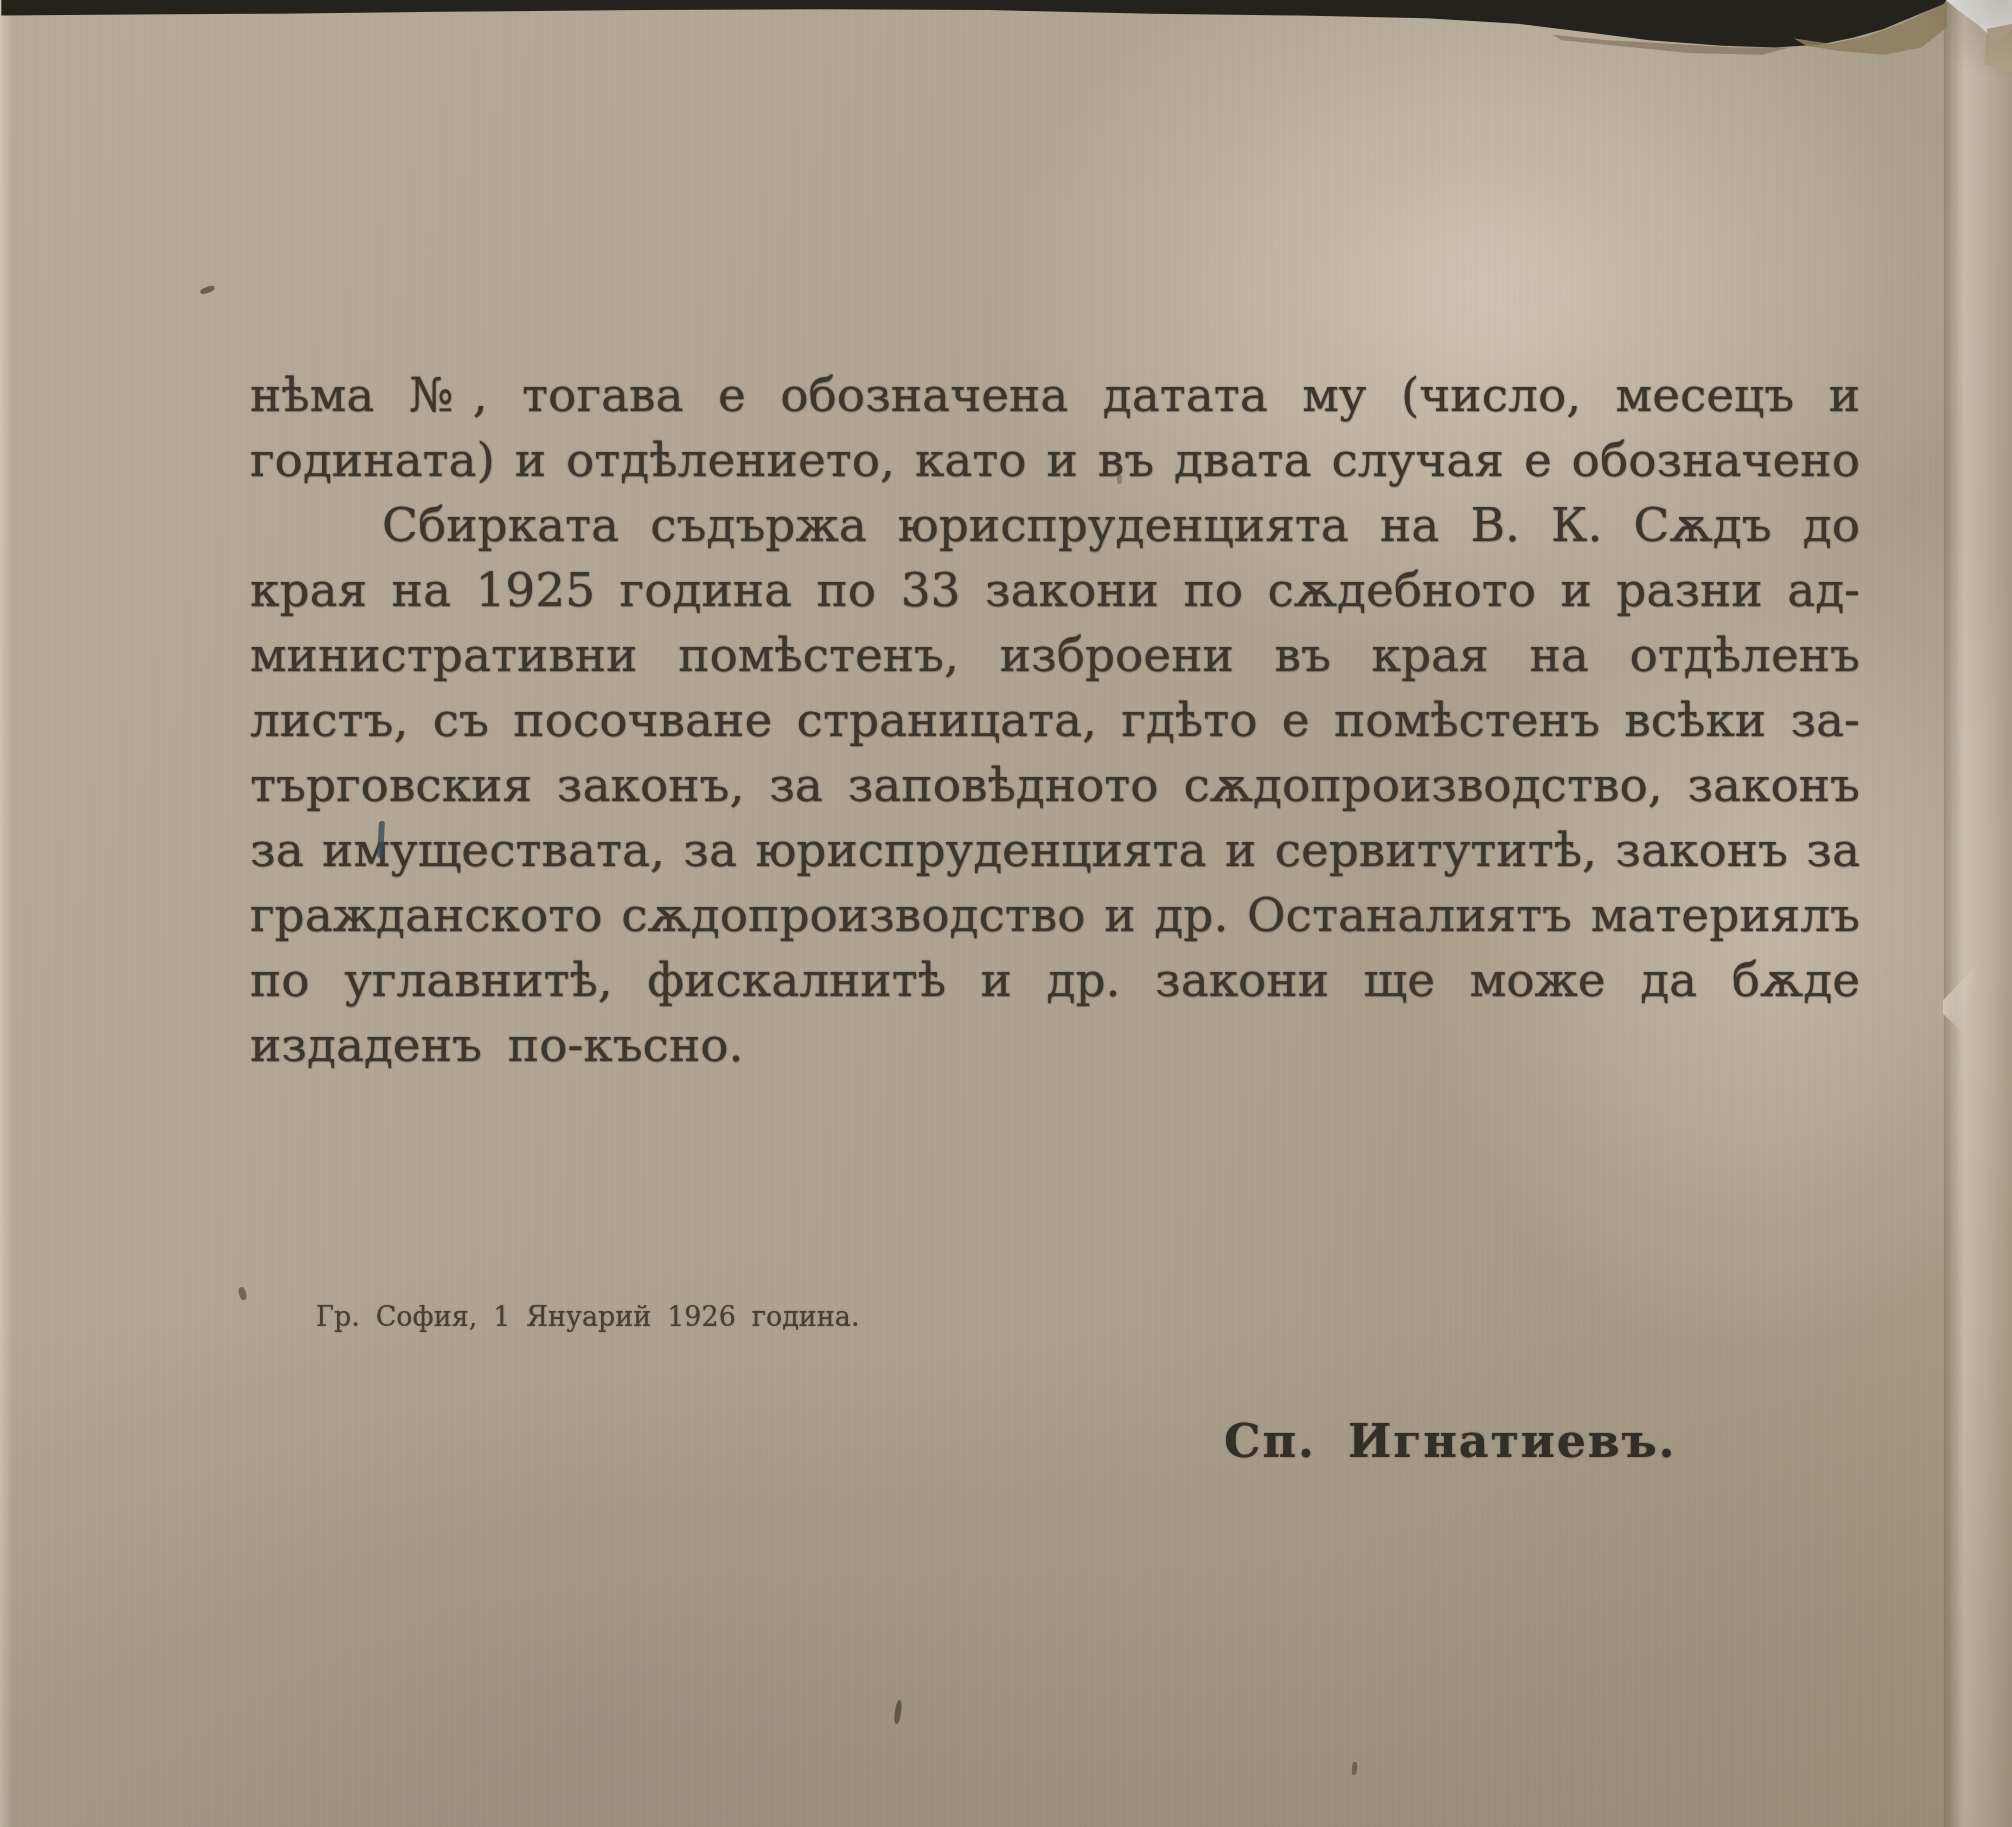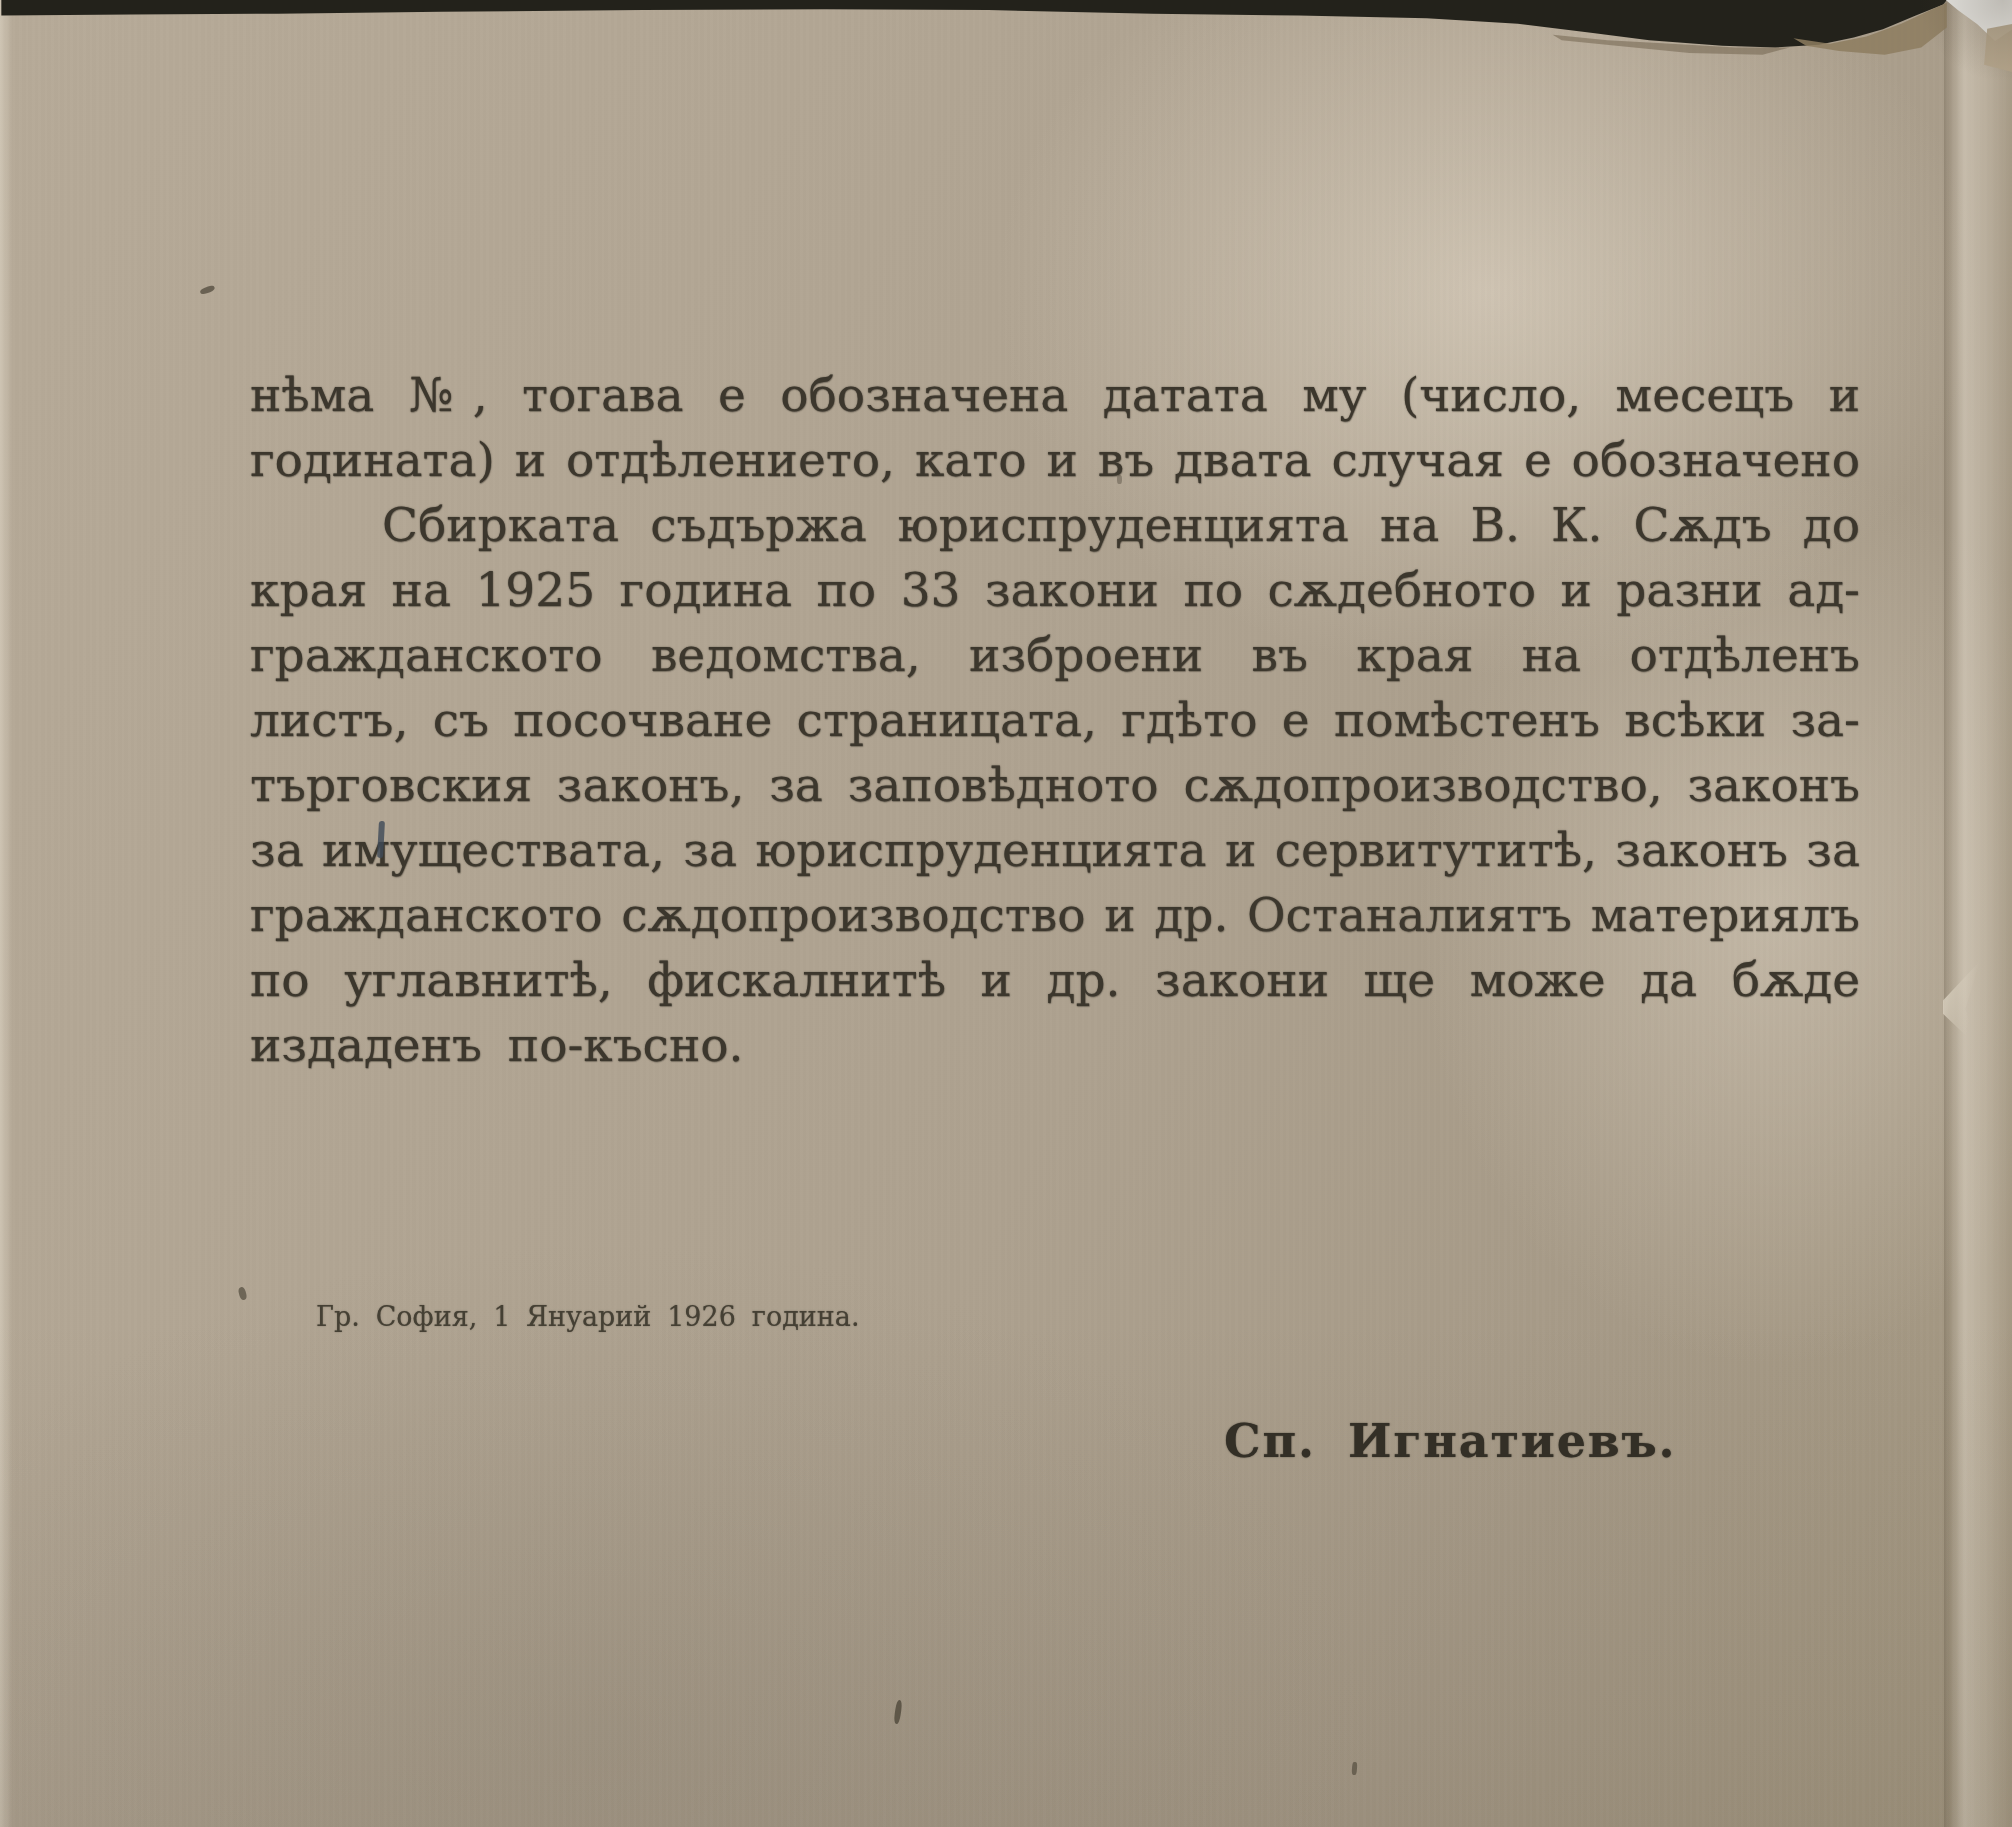--- a/index.html
+++ b/index.html
@@ -82,21 +82,21 @@
 
   <div class="torn-corner"></div>
   <div class="under-sliver"></div>
   <div class="corner-shadow"></div>
 
   <div class="textblock" style="color: rgb(60, 55, 45);">
       <div class="line j"><span>нѣма №, тогава е обозначена датата му (число, месецъ и</span></div>
       <div class="line j"><span>годината) и отдѣлението, като и въ двата случая е обозначено</span></div>
       <div class="line j ind"><span>Сбирката съдържа юриспруденцията на В. К. Сѫдъ </span><span class="it">до</span></div>
       <div class="line j"><span class="it">края на 1925 година</span><span> по 33 закони по сѫдебното и разни ад-</span></div>
-      <div class="line j"><span>гражданското ведомства, изброени въ края на отдѣленъ</span></div>
+      <div class="line j"><span>министративни помѣстенъ, изброени въ края на отдѣленъ</span></div>
       <div class="line j"><span>листъ, съ посочване страницата, гдѣто е помѣстенъ всѣки за-</span></div>
       <div class="line j"><span>търговския законъ, за заповѣдното сѫдопроизводство, законъ</span></div>
       <div class="line j"><span>за имуществата, за юриспруденцията и сервитутитѣ, законъ за</span></div>
       <div class="line j"><span>гражданското сѫдопроизводство и др. Останалиятъ материялъ</span></div>
       <div class="line j"><span>по углавнитѣ, фискалнитѣ и др. закони ще може да бѫде</span></div>
       <div class="line end"><span>издаденъ по-късно.</span></div>
     </div>
 
   <div class="dateline">Гр. София, 1 Януарий 1926 година.</div>
   <div class="signature">Сп. Игнатиевъ.</div>

